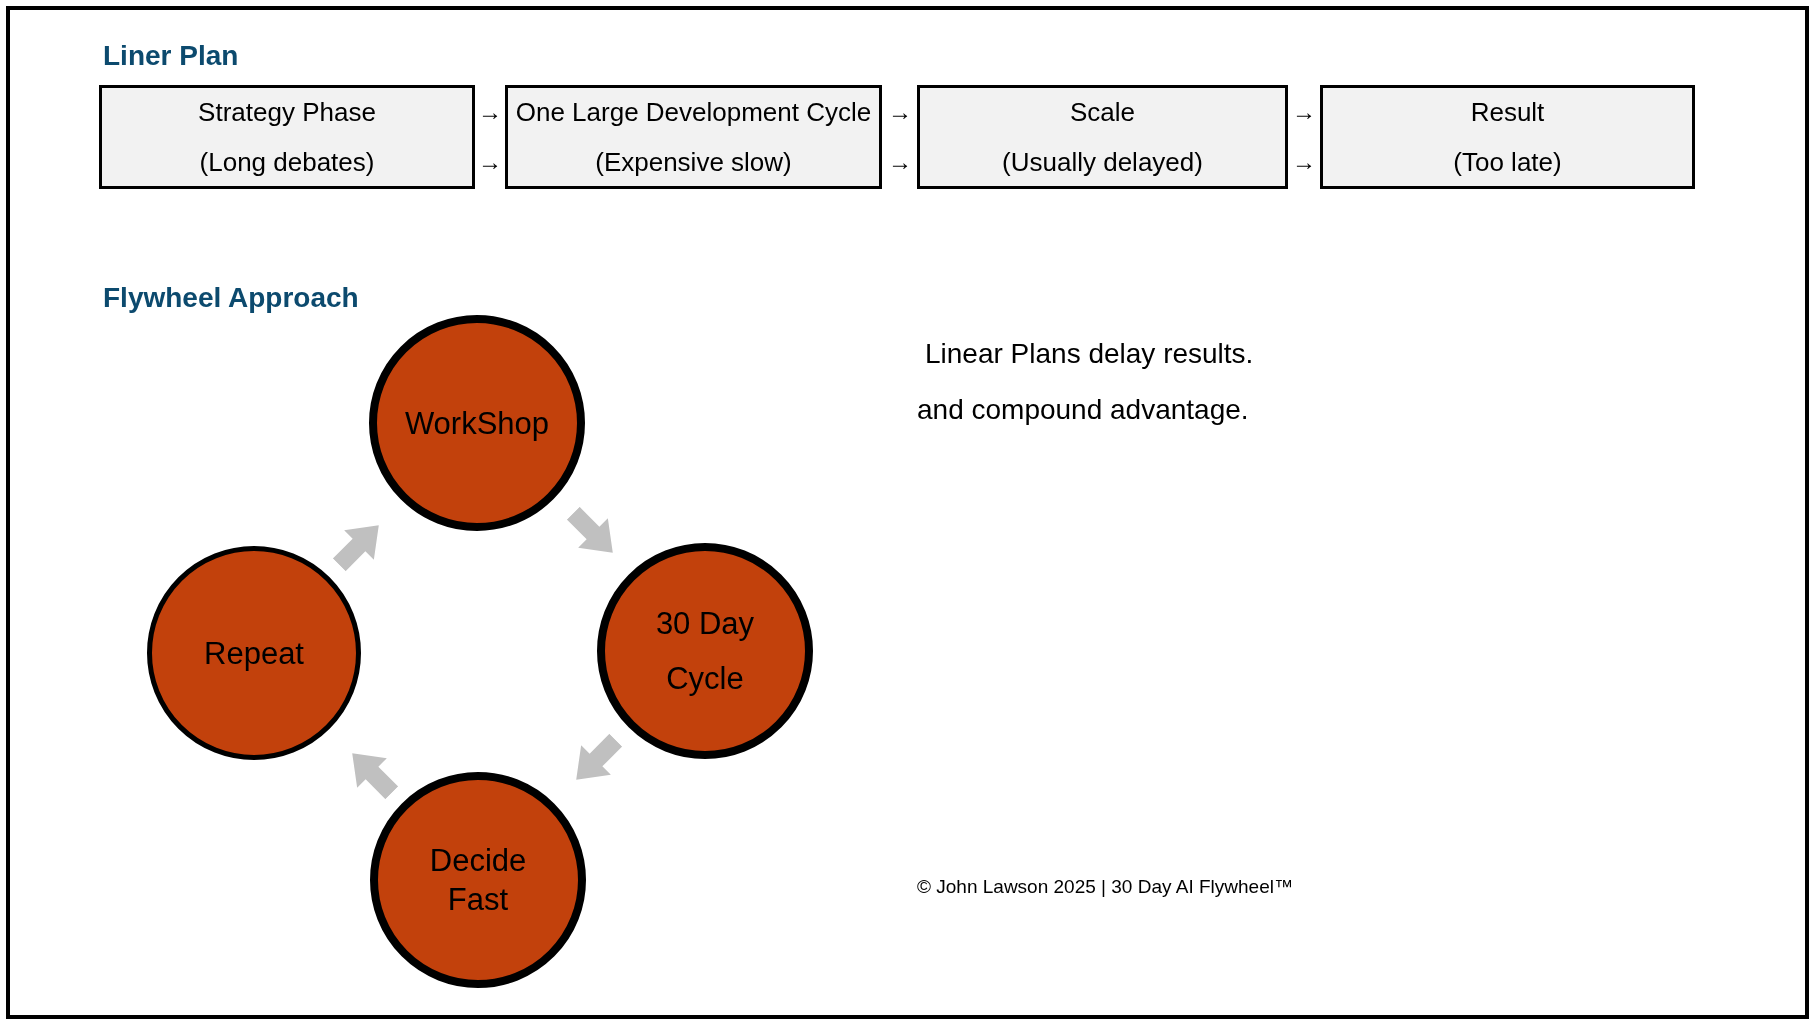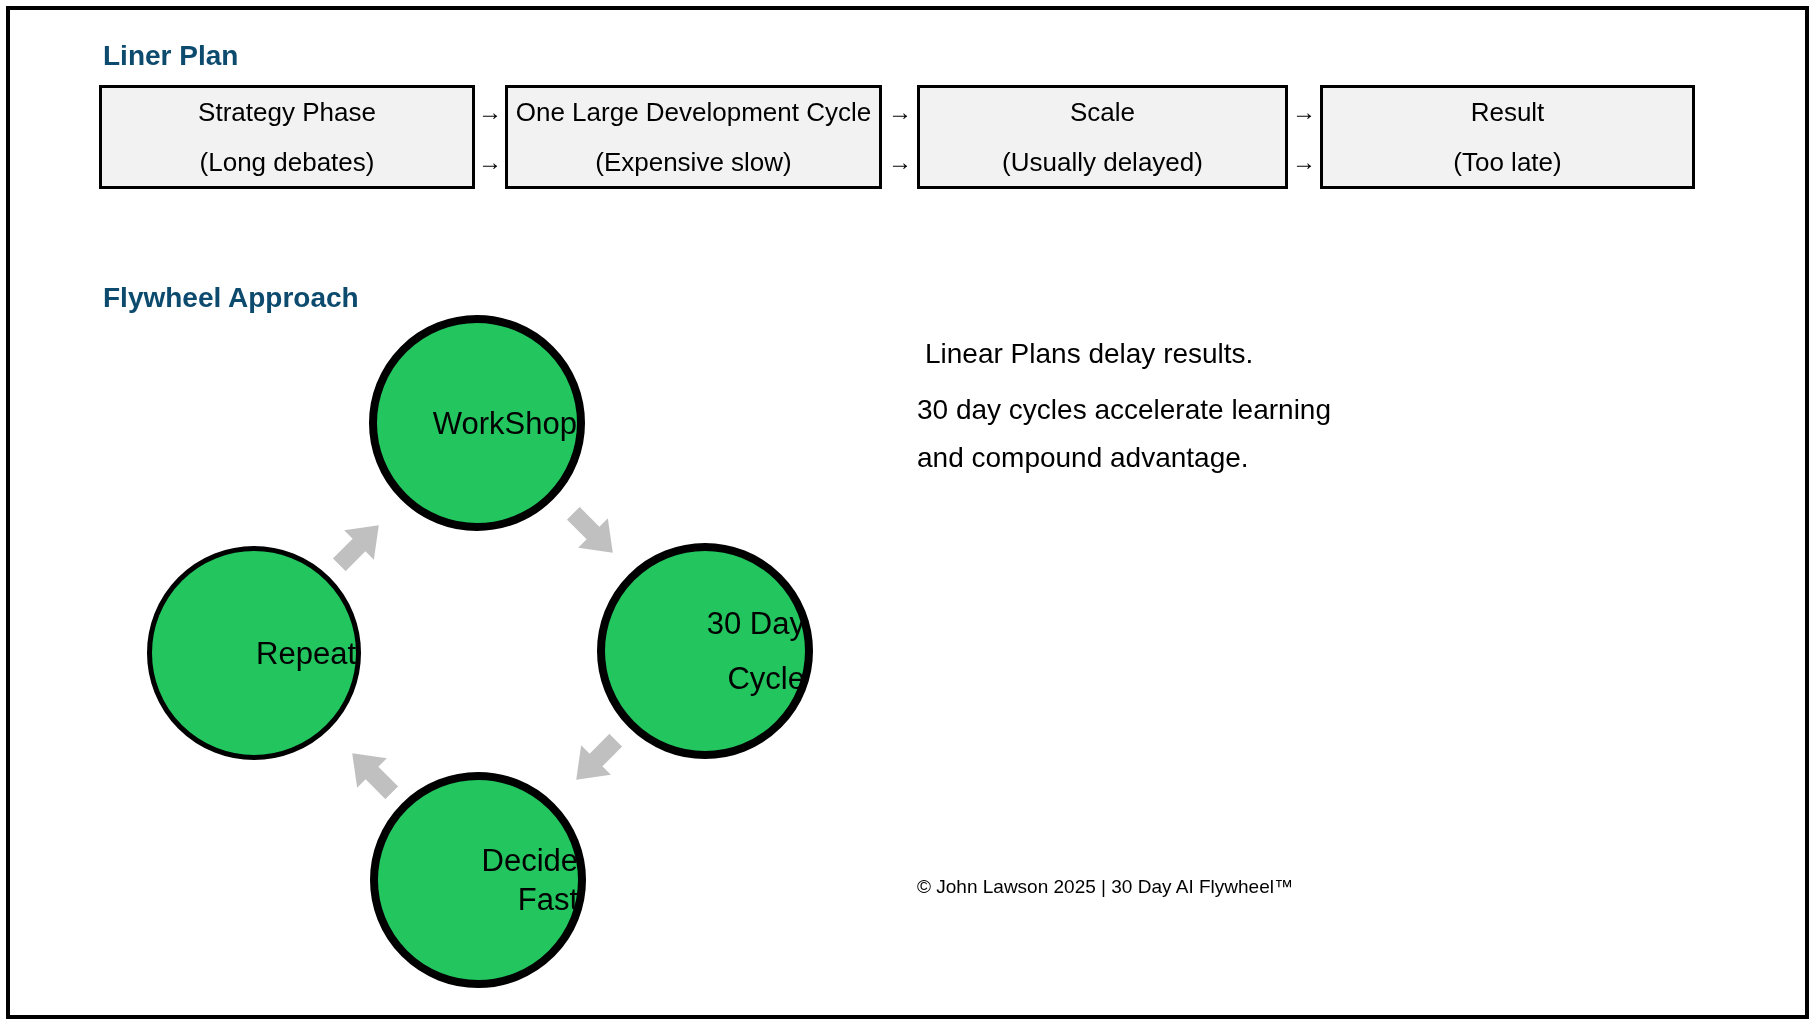--- a/index.html
+++ b/index.html
@@ -59,26 +59,26 @@
     font-weight: 700;
     line-height: 50px;
   }
   #connector-1 { left: 475px; }
   #connector-2 { left: 885px; }
   #connector-3 { left: 1289px; }
 
   .cycle-node {
     position: absolute;
     border-radius: 50%;
-    background: #22c55e;
+    background: #c2410c;
     border: 8px solid #000000;
     display: flex;
     flex-direction: column;
     justify-content: center;
-    align-items: flex-end;
+    align-items: center;
     text-align: center;
   }
   .cycle-node .nline { font-size: 31px; line-height: 39px; white-space: nowrap; }
   #node-workshop { left: 369px; top: 315px; width: 216px; height: 216px; }
   #node-cycle    { left: 597px; top: 543px; width: 216px; height: 216px; gap: 16px; }
   #node-decide   { left: 370px; top: 772px; width: 216px; height: 216px; }
   #node-repeat   { left: 147px; top: 546px; width: 214px; height: 214px; border-width: 5px; }
 
   .block-arrow { position: absolute; width: 56px; height: 42px; }
   .block-arrow path { fill: #c0c0c0; }
@@ -163,17 +163,16 @@
 </svg>
 <svg class="block-arrow" id="arrow-sw" viewBox="0 0 56 42">
   <path d="M0 12 L28 12 L28 0 L56 21 L28 42 L28 30 L0 30 Z"></path>
 </svg>
 <svg class="block-arrow" id="arrow-nw" viewBox="0 0 56 42">
   <path d="M0 12 L28 12 L28 0 L56 21 L28 42 L28 30 L0 30 Z"></path>
 </svg>
 
 <p class="aside-para" id="aside-para1">Linear Plans delay results.</p>
 <p class="aside-para" id="aside-para2">
-  <span>30 day cycles accelerate learning</span>
   <span>and compound advantage.</span>
 </p>
 
 <div class="copyright">© John Lawson 2025 | 30 Day AI Flywheel™</div>
 
 </body></html>

